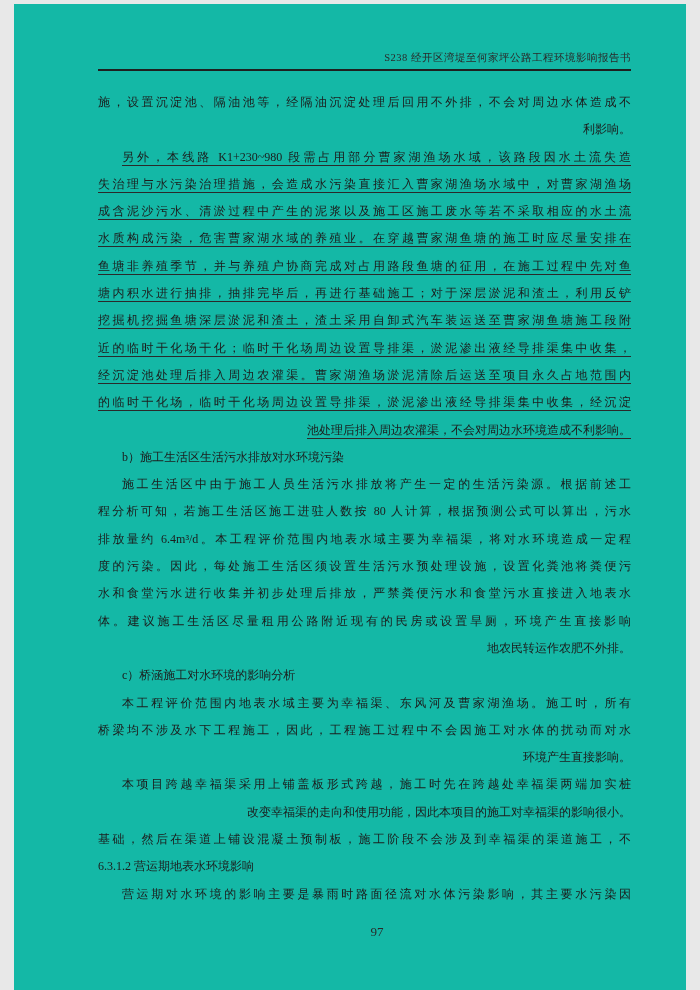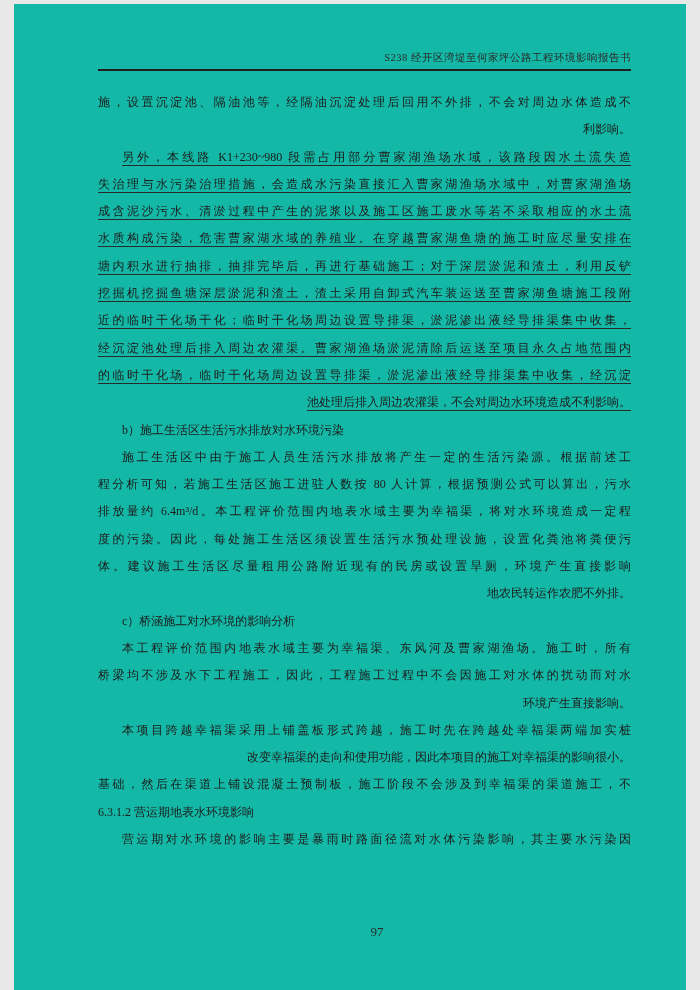--- a/index.html
+++ b/index.html
@@ -91,35 +91,37 @@
     <div class="para">
       <div class="line fill">施，设置沉淀池、隔油池等，经隔油沉淀处理后回用不外排，不会对周边水体造成不</div>
       <div class="line">利影响。</div>
     </div>
 
     <div class="para ul">
       <div class="line fill first">另外，本线路 K1+230~980 段需占用部分曹家湖渔场水域，该路段因水土流失造</div>
       <div class="line fill">失治理与水污染治理措施，会造成水污染直接汇入曹家湖渔场水域中，对曹家湖渔场</div>
       <div class="line fill">成含泥沙污水、清淤过程中产生的泥浆以及施工区施工废水等若不采取相应的水土流</div>
       <div class="line fill">水质构成污染，危害曹家湖水域的养殖业。在穿越曹家湖鱼塘的施工时应尽量安排在</div>
+      <div class="line fill">鱼塘非养殖季节，并与养殖户协商完成对占用路段鱼塘的征用，在施工过程中先对鱼</div>
       <div class="line fill">塘内积水进行抽排，抽排完毕后，再进行基础施工；对于深层淤泥和渣土，利用反铲</div>
       <div class="line fill">挖掘机挖掘鱼塘深层淤泥和渣土，渣土采用自卸式汽车装运送至曹家湖鱼塘施工段附</div>
       <div class="line fill">近的临时干化场干化；临时干化场周边设置导排渠，淤泥渗出液经导排渠集中收集，</div>
       <div class="line fill">经沉淀池处理后排入周边农灌渠。曹家湖渔场淤泥清除后运送至项目永久占地范围内</div>
       <div class="line fill">的临时干化场，临时干化场周边设置导排渠，淤泥渗出液经导排渠集中收集，经沉淀</div>
       <div class="line">池处理后排入周边农灌渠，不会对周边水环境造成不利影响。</div>
     </div>
 
     <div class="subheading">b）施工生活区生活污水排放对水环境污染</div>
 
     <div class="para">
       <div class="line fill first">施工生活区中由于施工人员生活污水排放将产生一定的生活污染源。根据前述工</div>
       <div class="line fill">程分析可知，若施工生活区施工进驻人数按 80 人计算，根据预测公式可以算出，污水</div>
       <div class="line fill">排放量约 6.4m³/d。本工程评价范围内地表水域主要为幸福渠，将对水环境造成一定程</div>
       <div class="line fill">度的污染。因此，每处施工生活区须设置生活污水预处理设施，设置化粪池将粪便污</div>
+      <div class="line fill">水和食堂污水进行收集并初步处理后排放，严禁粪便污水和食堂污水直接进入地表水</div>
       <div class="line fill">体。建议施工生活区尽量租用公路附近现有的民房或设置旱厕，环境产生直接影响</div>
       <div class="line">地农民转运作农肥不外排。</div>
     </div>
 
     <div class="subheading">c）桥涵施工对水环境的影响分析</div>
 
     <div class="para">
       <div class="line fill first">本工程评价范围内地表水域主要为幸福渠、东风河及曹家湖渔场。施工时，所有</div>
       <div class="line fill">桥梁均不涉及水下工程施工，因此，工程施工过程中不会因施工对水体的扰动而对水</div>
       <div class="line">环境产生直接影响。</div>

